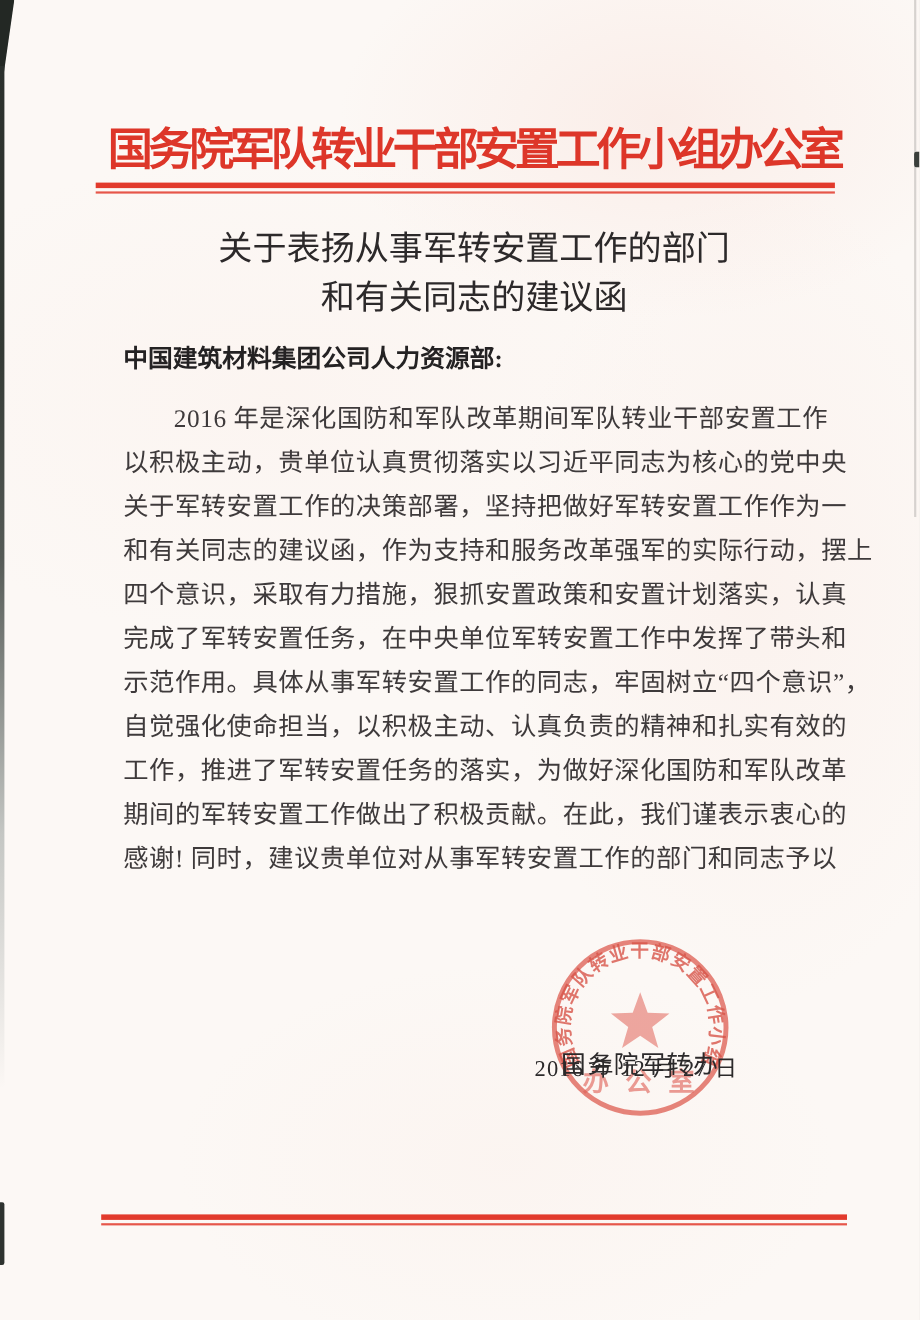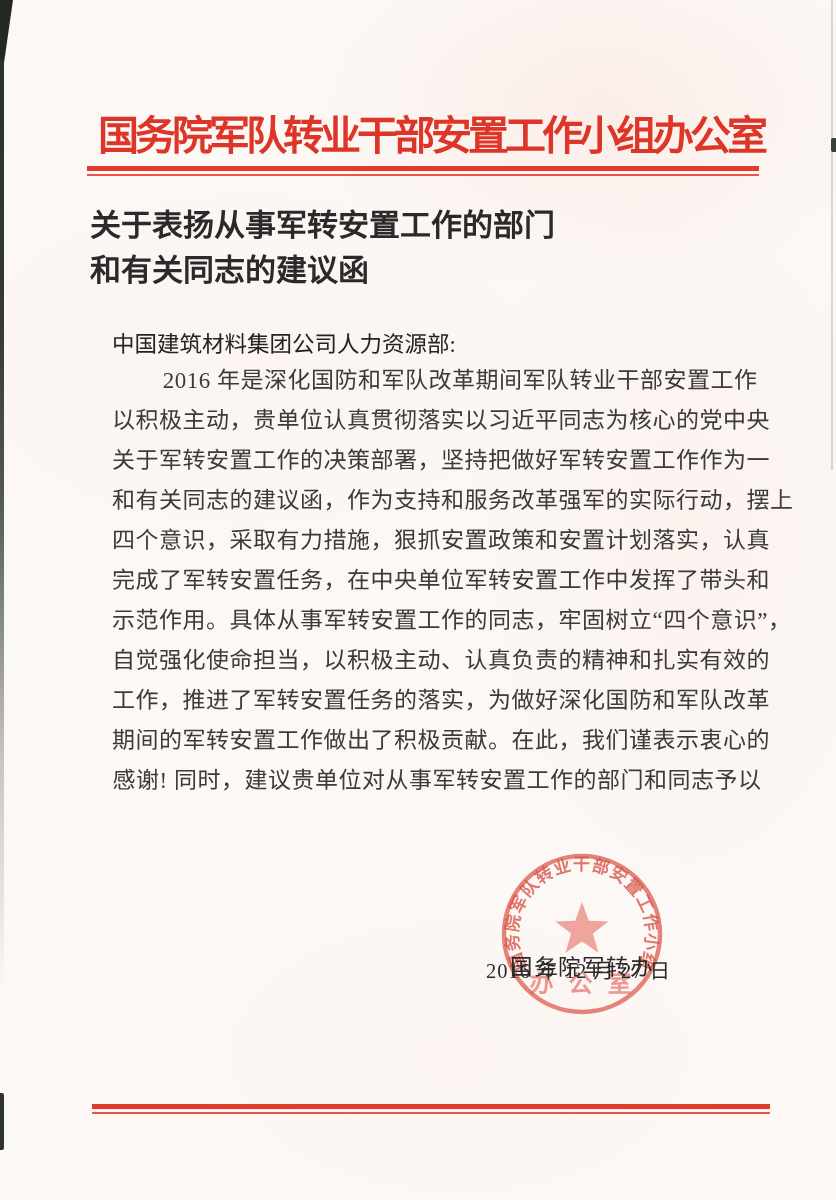--- a/index.html
+++ b/index.html
@@ -74,47 +74,46 @@
   }
   .rule .thick { height: 5px; background: #e23a2c; }
   .rule .gap   { height: 3px; }
   .rule .thin  { height: 2px; background: rgba(226,58,44,0.85); }
 
   .rule-footer { top: 1104px; left: 92px; width: 678px; }
 
   
   .doc-title {
     position: absolute; left: 90px; top: 203px; width: 682px;
-    text-align: left;
+    text-align: center;
     color: #2c292a;
-    font-weight: bold;
+    font-weight: normal;
     font-size: 31px;
     line-height: 45px;
     letter-spacing: 0px;
   }
 
   
   .salutation {
-    position: absolute; left: 112px; top: 326px;
+    position: absolute; left: 112px; top: 308px;
     font-size: 22.5px;
-    font-weight: normal;
+    font-weight: bold;
     color: #242223;
     white-space: nowrap;
   }
   .body-text {
     position: absolute; left: 112px; top: 361px; width: 650px;
     color: #3e3a3b;
     font-size: 23px;
   }
   .body-line {
     height: 40px;
     line-height: 40px;
     white-space: nowrap;
     letter-spacing: 0.5px;
-    text-align: center;
   }
   .body-line:first-child { text-indent: 2em; }
 
   
   .seal-svg {
     position: absolute; left: 492px; top: 846px;
     width: 180px; height: 176px;
     z-index: 1;
   }
   .signature {

